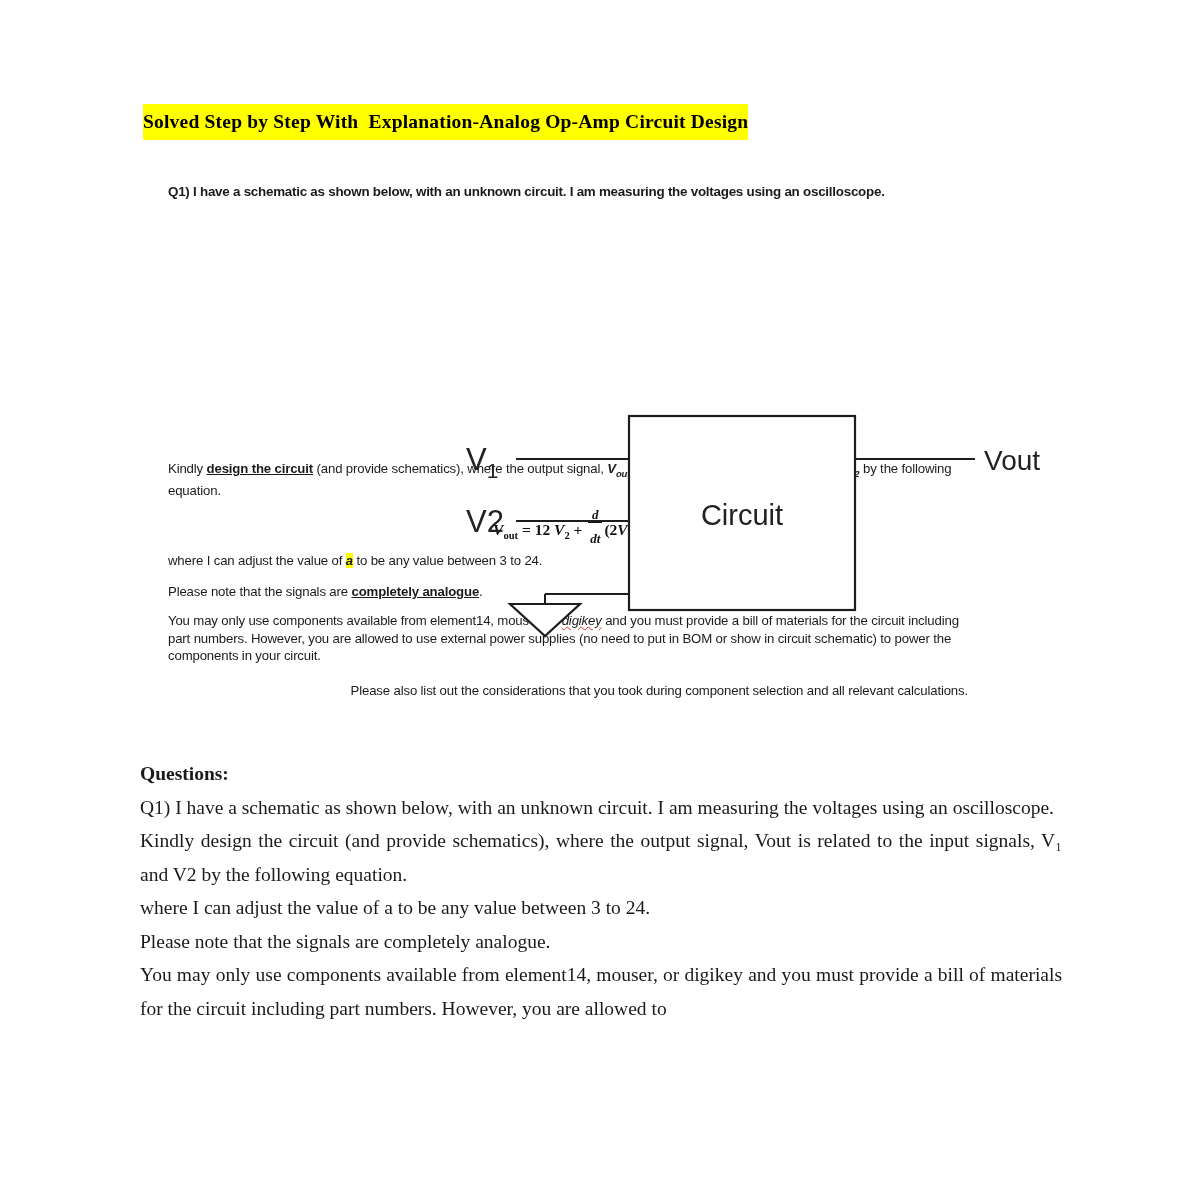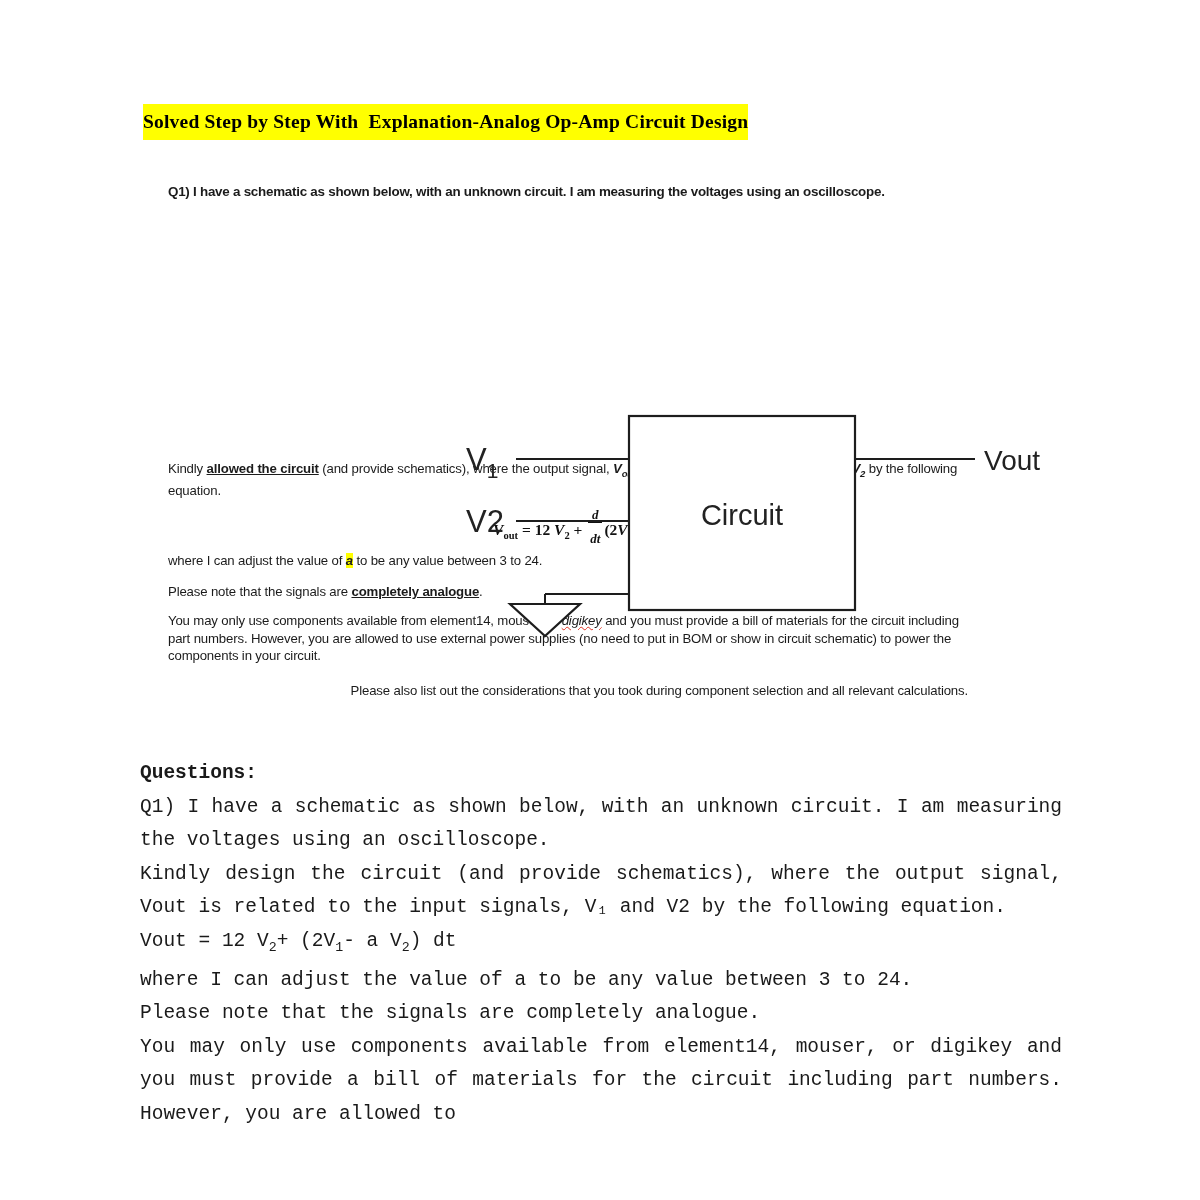--- a/index.html
+++ b/index.html
@@ -160,21 +160,20 @@
     width: 922px;
     font-family: "Liberation Serif", serif;
     font-size: 19.5px;
     line-height: 33.5px;
     color: #1a1a1a;
   }
   .lower p {
     margin: 0;
     text-align: justify;
     text-justify: inter-word;
-    font-family: Liberation Mono, monospace;
   }
   .lower p.nojust { text-align: left; }
   .lower .hd { font-weight: bold; }
   .lower sub { font-size: 0.68em; }
 </style>
 </head>
 <body>
 
 <div class="page">
 
@@ -182,21 +181,21 @@
     <div class="title-row">
       <span class="title-line hl">Solved Step by Step With  Explanation-Analog Op-Amp Circuit Design</span>
     </div>
   </div>
 
   <div class="inner">
 
     <p class="q1-lead">Q1) I have a schematic as shown below, with an unknown circuit. I am measuring the voltages using an oscilloscope.</p>
 
     <div class="blk blk-kindly para">
-      <span>Kindly </span><span class="u b">allowed the circuit</span><span> (and provide schematics), where the output signal, </span><span class="vsub"><span>V</span><sub>out</sub></span><span> is related to the input signals, </span><span class="vsub"><span>V</span><sub>1</sub></span><span> and </span><span class="vsub"><span>V</span><sub>2</sub></span><span> by the following equation.</span>
+      <span>Kindly </span><span class="u b">design the circuit</span><span> (and provide schematics), where the output signal, </span><span class="vsub"><span>V</span><sub>out</sub></span><span> is related to the input signals, </span><span class="vsub"><span>V</span><sub>1</sub></span><span> and </span><span class="vsub"><span>V</span><sub>2</sub></span><span> by the following equation.</span>
     </div>
 
     <div class="blk blk-eq">
       <span class="eq"><span>V</span><sub>out</sub>&nbsp;<span class="rm">=</span>&nbsp;<span class="rm">12</span>&nbsp;<span>V</span><sub>2</sub>&nbsp;<span class="rm">+</span>&nbsp;<span class="frac"><span class="num">d</span><span class="bar"></span><span class="den">dt</span></span><span class="rm">(2</span><span>V</span><sub>1</sub>&nbsp;<span class="rm">−</span>&nbsp;<span class="eq-hl">a</span>&nbsp;<span>V</span><sub>2</sub><span class="rm">)</span></span>
     </div>
 
     <div class="blk blk-where para">
       <span>where I can adjust the value of </span><span class="hl it b">a</span><span> to be any value between 3 to 24.</span>
     </div>
 
@@ -232,19 +231,18 @@
         <text class="dg-label" x="294" y="117" font-size="29" text-anchor="middle">Circuit</text>
       </svg>
     </div>
 
   </div>
 
   <div class="lower">
     <p class="hd nojust">Questions:</p>
     <p>Q1) I have a schematic as shown below, with an unknown circuit. I am measuring the voltages using an oscilloscope.</p>
     <p>Kindly design the circuit (and provide schematics), where the output signal, Vout is related to the input signals, V₁ and V2 by the following equation.</p>
-    <p class="nojust"><span>Vout = 12 V</span><sub>2</sub><span>+ (2V</span><sub>1</sub><span>- a V</span><sub>2</sub><span>) dt</span></p>
     <p class="nojust">where I can adjust the value of a to be any value between 3 to 24.</p>
     <p class="nojust">Please note that the signals are completely analogue.</p>
     <p>You may only use components available from element14, mouser, or digikey and you must provide a bill of materials for the circuit including part numbers. However, you are allowed to</p>
   </div>
 
 </div>
 
 </body></html>

